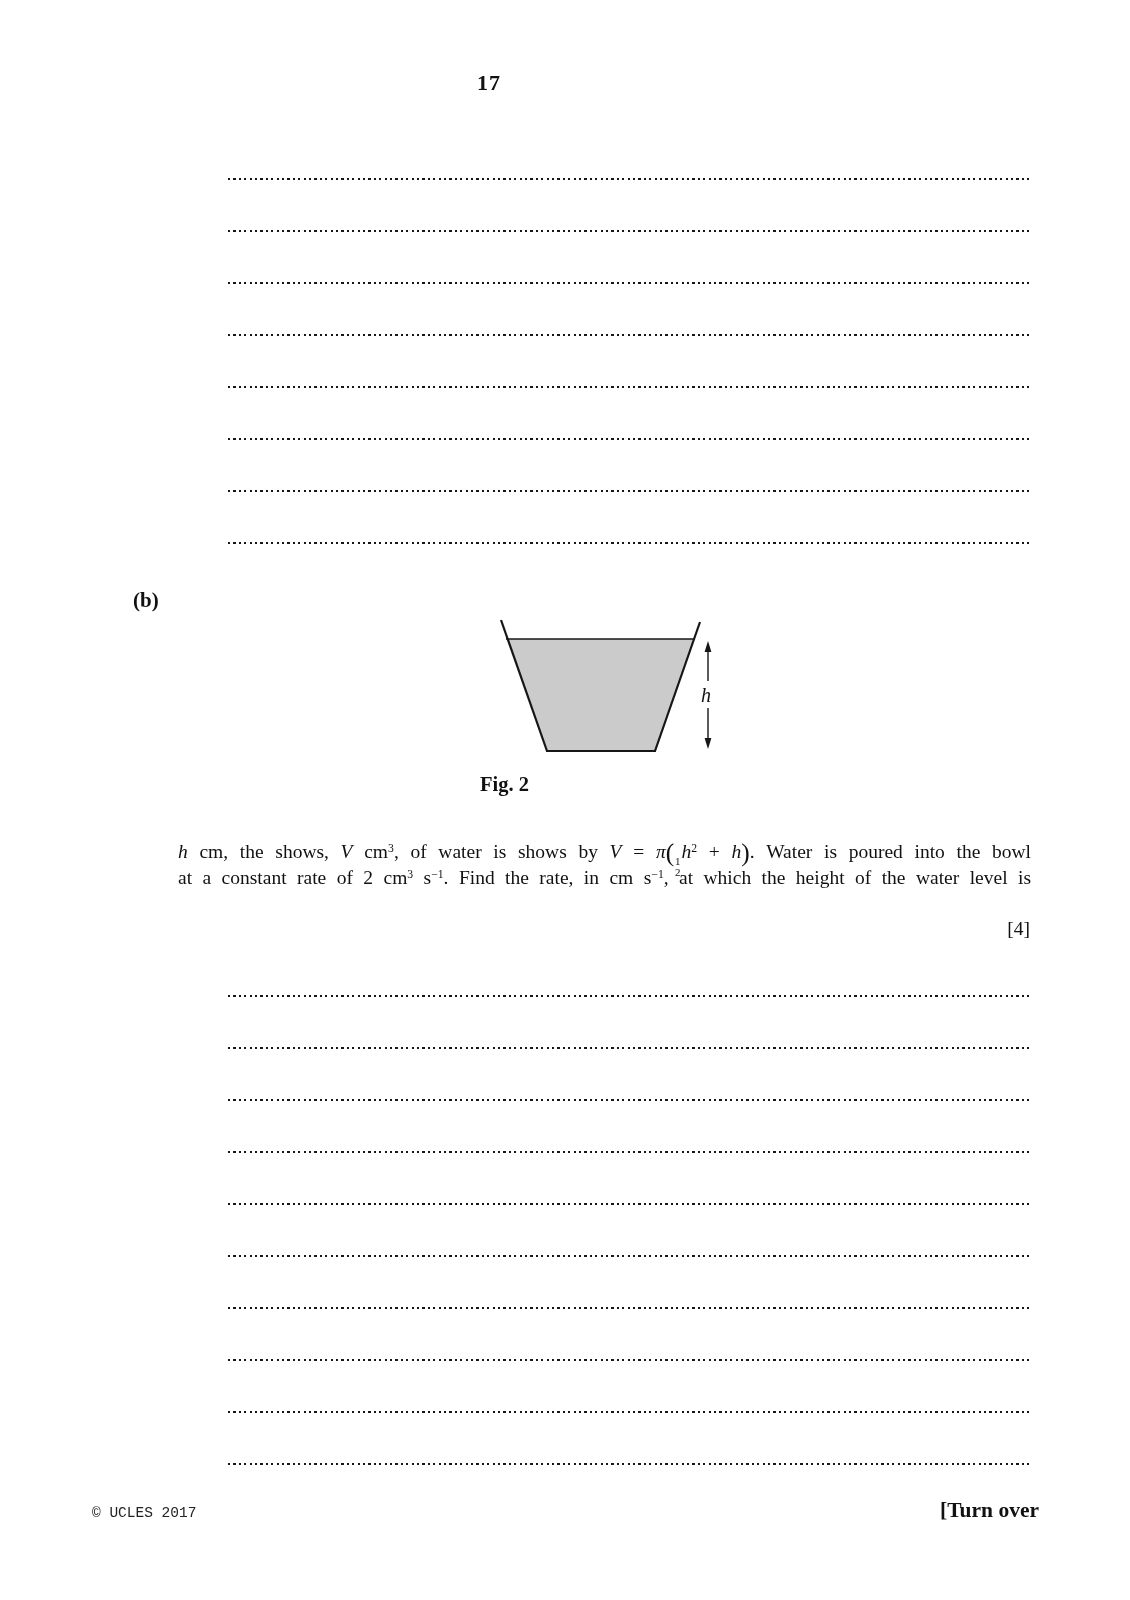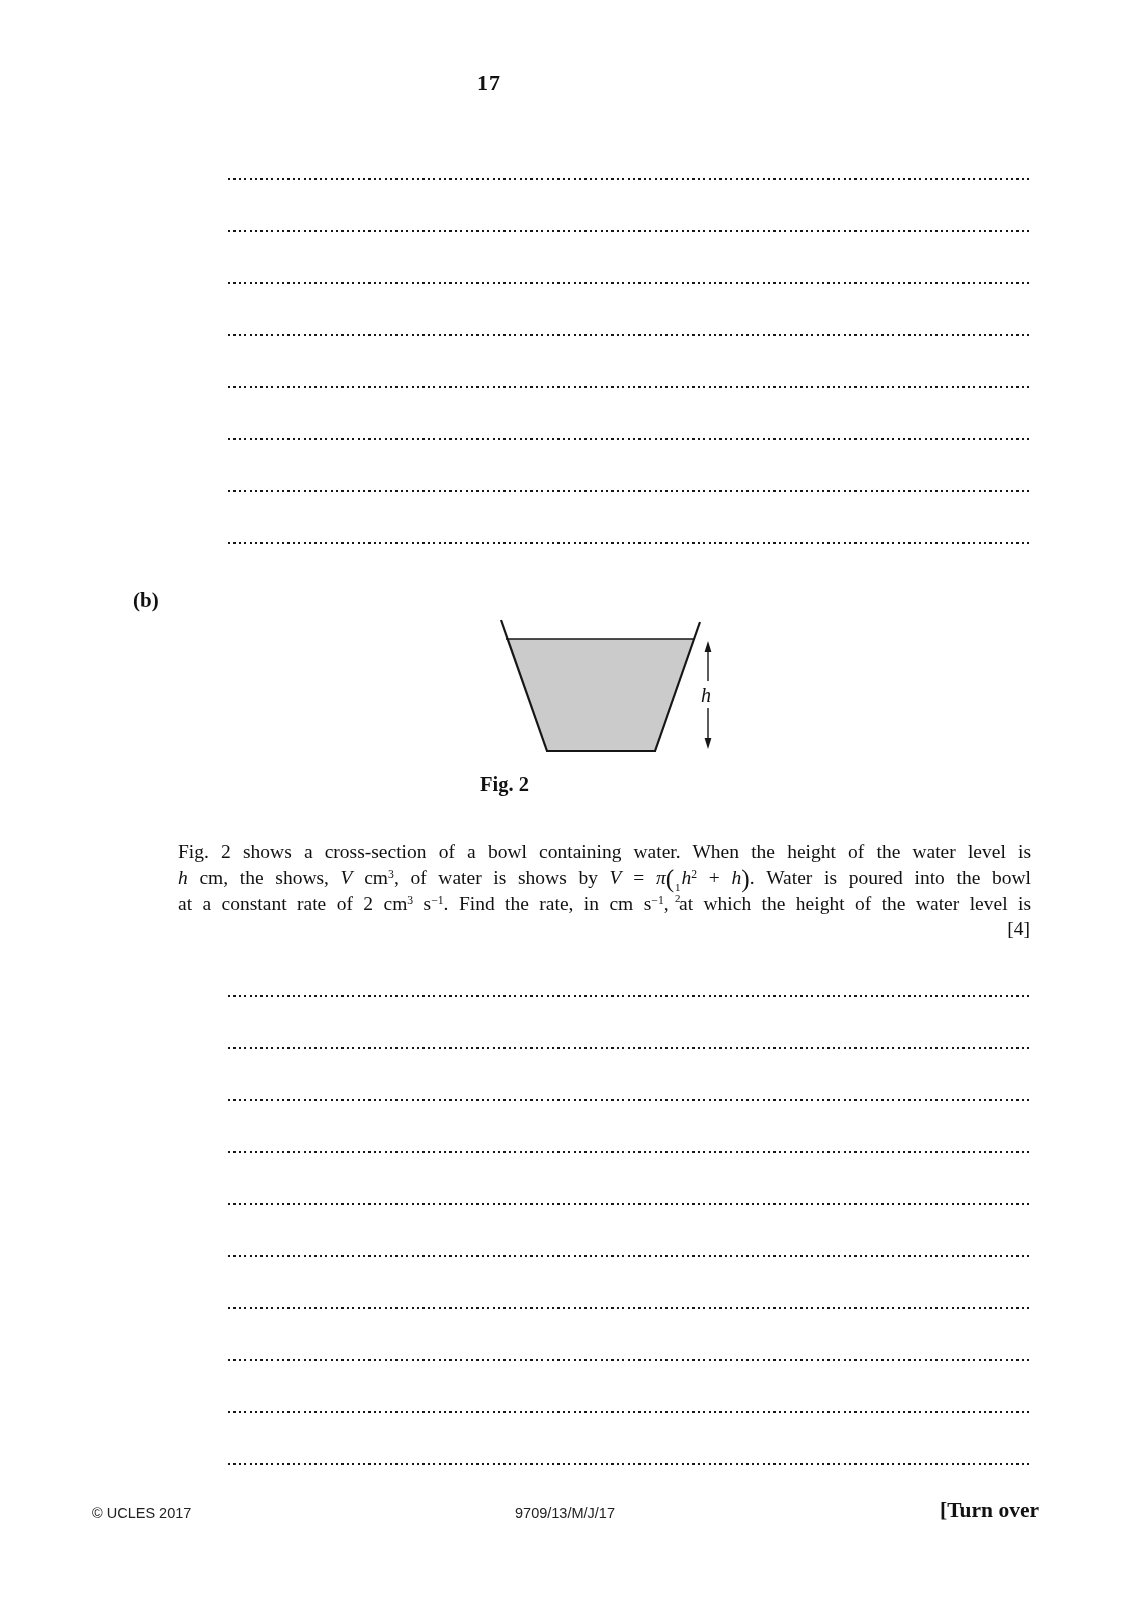--- a/index.html
+++ b/index.html
@@ -78,21 +78,21 @@
   }
   .bigp { font-size: 1.3em; vertical-align: -0.13em; }
   .mark {
     position: absolute;
     right: 100px; top: 918px;
     font-size: 19.5px;
   }
   .footer-copyright {
     position: absolute;
     left: 92px; top: 1505px;
-    font-family: Liberation Sans, sans-serif;
+    font-family: Liberation Mono, monospace;
     font-size: 14.5px;
     color: #222222;
   }
   .footer-code {
     position: absolute;
     left: 0; top: 1505px; width: 1130px;
     text-align: center;
     font-family: "Liberation Sans", sans-serif;
     font-size: 14.5px;
     color: #222222;
@@ -142,21 +142,20 @@
         <line x1="228" y1="113" x2="228" y2="145" stroke="#161616" stroke-width="1.4"></line>
         <polygon points="228,154 224.6,143 231.4,143" fill="#161616"></polygon>
       </g>
       <text x="226" y="107" text-anchor="middle" font-style="italic" font-family="Liberation Serif, serif" font-size="20" fill="#111111">h</text>
     </svg>
   </div>
 
   <div class="figure-caption">Fig. 2</div>
 
   <div class="para" id="para">
-      <div class="para-line"><span>Fig. 2 shows a cross-section of a bowl containing water. When the height of the water level is</span></div>
       <div class="para-line"><span class="it">h</span><span> cm, the shows, </span><span class="it">V</span><span> cm</span><sup>3</sup><span>, of water is shows by </span><span class="it">V</span><span> = </span><span class="it">π</span><span class="bigp">(</span><span class="frac">
           <span>1</span>
           <span>2</span>
         </span><span class="it">h</span><sup>2</sup><span> + </span><span class="it">h</span><span class="bigp">)</span><span>. Water is poured into the bowl</span></div>
       <div class="para-line"><span>at a constant rate of 2 cm</span><sup>3</sup><span> s</span><sup>−1</sup><span>. Find the rate, in cm s</span><sup>−1</sup><span>, at which the height of the water level is</span></div>
     </div>
 
   <div class="mark">[4]</div>
 
   <div id="lines-bottom">
@@ -166,16 +165,15 @@
       <div class="dotline" style="top: 1151px;"></div>
       <div class="dotline" style="top: 1203px;"></div>
       <div class="dotline" style="top: 1255px;"></div>
       <div class="dotline" style="top: 1307px;"></div>
       <div class="dotline" style="top: 1359px;"></div>
       <div class="dotline" style="top: 1411px;"></div>
       <div class="dotline" style="top: 1463px;"></div>
     </div>
 
   <div class="footer-copyright">© UCLES 2017</div>
-  <div class="footer-code">9709/13/M/J/17</div>
   <div class="footer-turnover">[Turn over</div>
 
 </div>
 
 </body></html>

